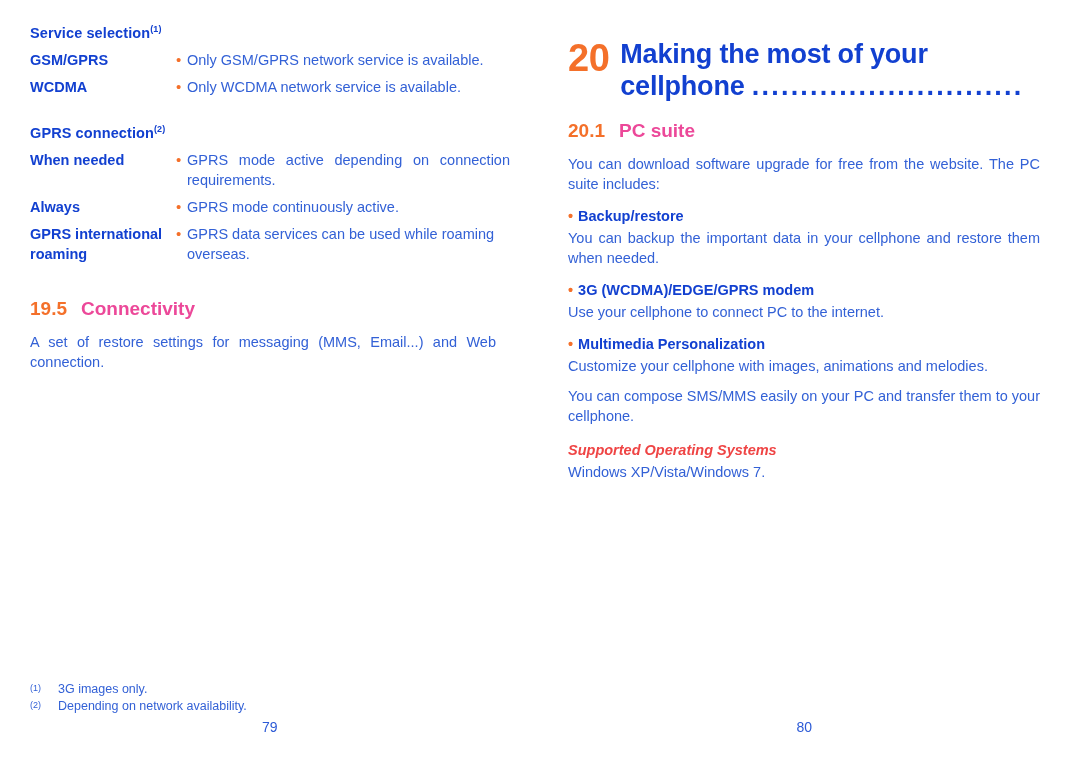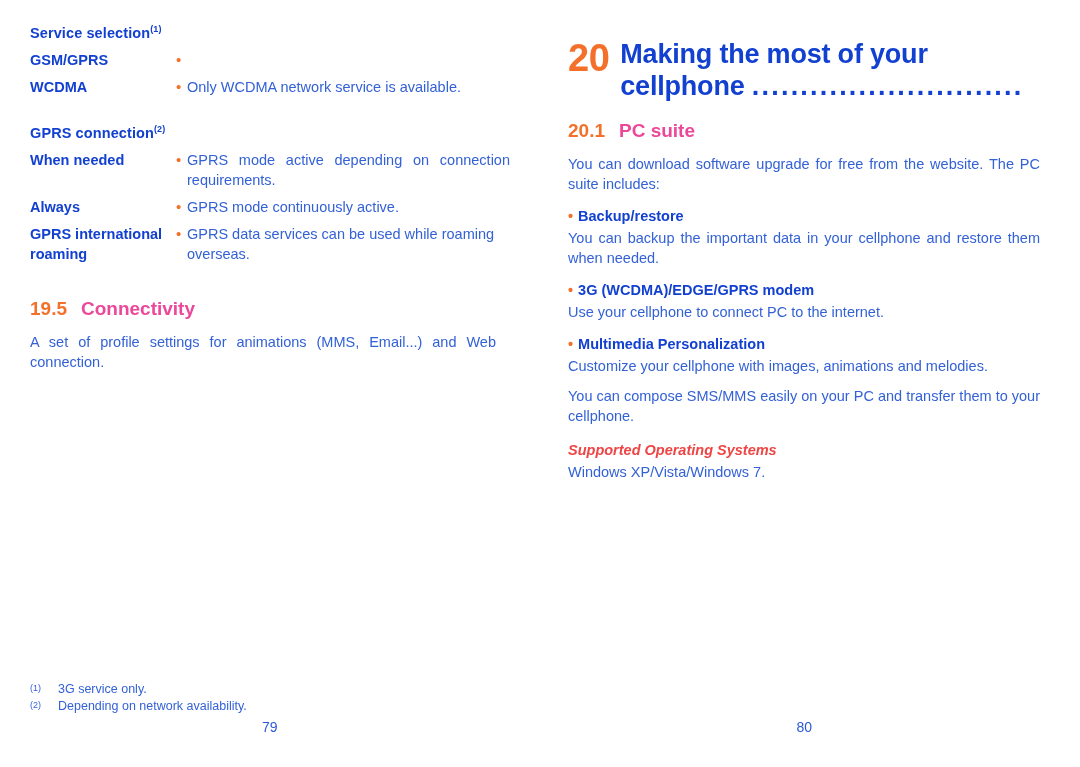--- a/index.html
+++ b/index.html
@@ -187,20 +187,21 @@
 
   <div class="page page-left">
 
     <div>
       <div class="sec-title"><span>Service selection</span><sup>(1)</sup></div>
 
       <div class="deflist">
         <div class="defrow">
           <div class="defterm">GSM/GPRS</div>
           <div class="defbullet">•</div>
+          <div class="defdesc nojust">Only GSM/GPRS network service is available.</div>
         </div>
         <div class="defrow">
           <div class="defterm">WCDMA</div>
           <div class="defbullet">•</div>
           <div class="defdesc nojust">Only WCDMA network service is available.</div>
         </div>
       </div>
     </div>
 
     <div class="gap-block"></div>
@@ -224,27 +225,27 @@
           <div class="defbullet">•</div>
           <div class="defdesc nojust">GPRS data services can be used while roaming overseas.</div>
         </div>
       </div>
     </div>
 
     <div>
       <div class="num-head">
         <span class="n">19.5</span><span class="t">Connectivity</span>
       </div>
-      <p class="para last">A set of profile settings for animations (MMS, Email...) and Web connection.</p>
+      <p class="para last">A set of restore settings for messaging (MMS, Email...) and Web connection.</p>
     </div>
 
     <div class="footnotes">
       <div class="footnote">
         <div class="fmark">(1)</div>
-        <div class="ftext">3G service only.</div>
+        <div class="ftext">3G images only.</div>
       </div>
       <div class="footnote">
         <div class="fmark">(2)</div>
         <div class="ftext">Depending on network availability.</div>
       </div>
     </div>
 
     <div class="pagenum pagenum-left">79</div>
   </div>
 

